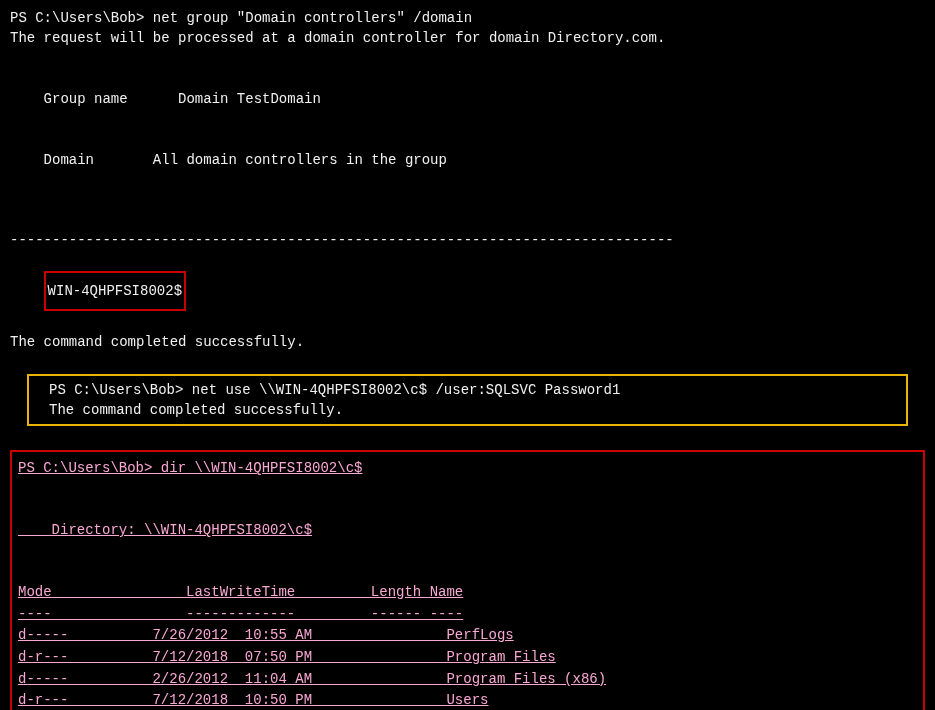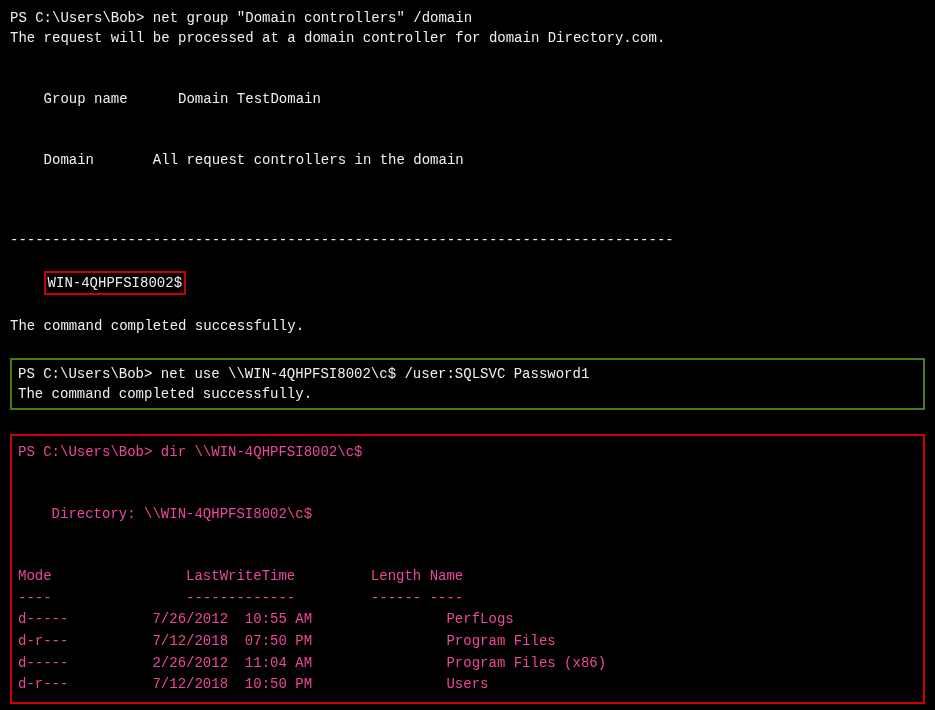--- a/index.html
+++ b/index.html
@@ -28,63 +28,64 @@
       line-height: 1.45;
       color: #f0f0f0;
     }
 
     .blank { height: 20px; }
 
     
     .box-red {
       border: 2px solid #cc0000;
       display: inline-block;
-      padding: 0 2px;
+      padding: 8px 2px;
     }
 
     .block-red {
-      border: 2px solid #4d7c0f;
-      padding: 4px 6px;
-      margin: 2px 0;
+      border: 2px solid #eab308;
+      padding: 4px 20px;
+      margin: 2px 17px;
     }
 
     .separator-line {
       color: #f0f0f0;
       white-space: pre;
       line-height: 1.45;
     }
 
     .dir-block {
       border: 2px solid #cc0000;
       padding: 6px 6px;
       margin: 2px 0;
     }
 
     .dir-line {
       white-space: pre;
       line-height: 1.55;
-      color: #ec4899;
+      color: #f9a8d4;
+      text-decoration: underline;
     }
   </style>
 </head>
 <body>
 
 <div class="terminal">
 
   <div class="line">PS C:\Users\Bob&gt; net group "Domain controllers" /domain</div>
 
   <div class="line">The request will be processed at a domain controller for domain Directory.com.</div>
 
   <div class="blank"></div>
 
   <div class="line">
     <span>Group name</span><span>      </span><span>Domain TestDomain</span>
   </div>
   <div class="line">
-    <span>Domain</span><span>       </span><span>All request controllers in the domain</span>
+    <span>Domain</span><span>       </span><span>All domain controllers in the group</span>
   </div>
 
   <div class="blank"></div>
 
 
   <div class="blank"></div>
 
   <div class="separator-line">-------------------------------------------------------------------------------</div>
 
   <div class="line">

